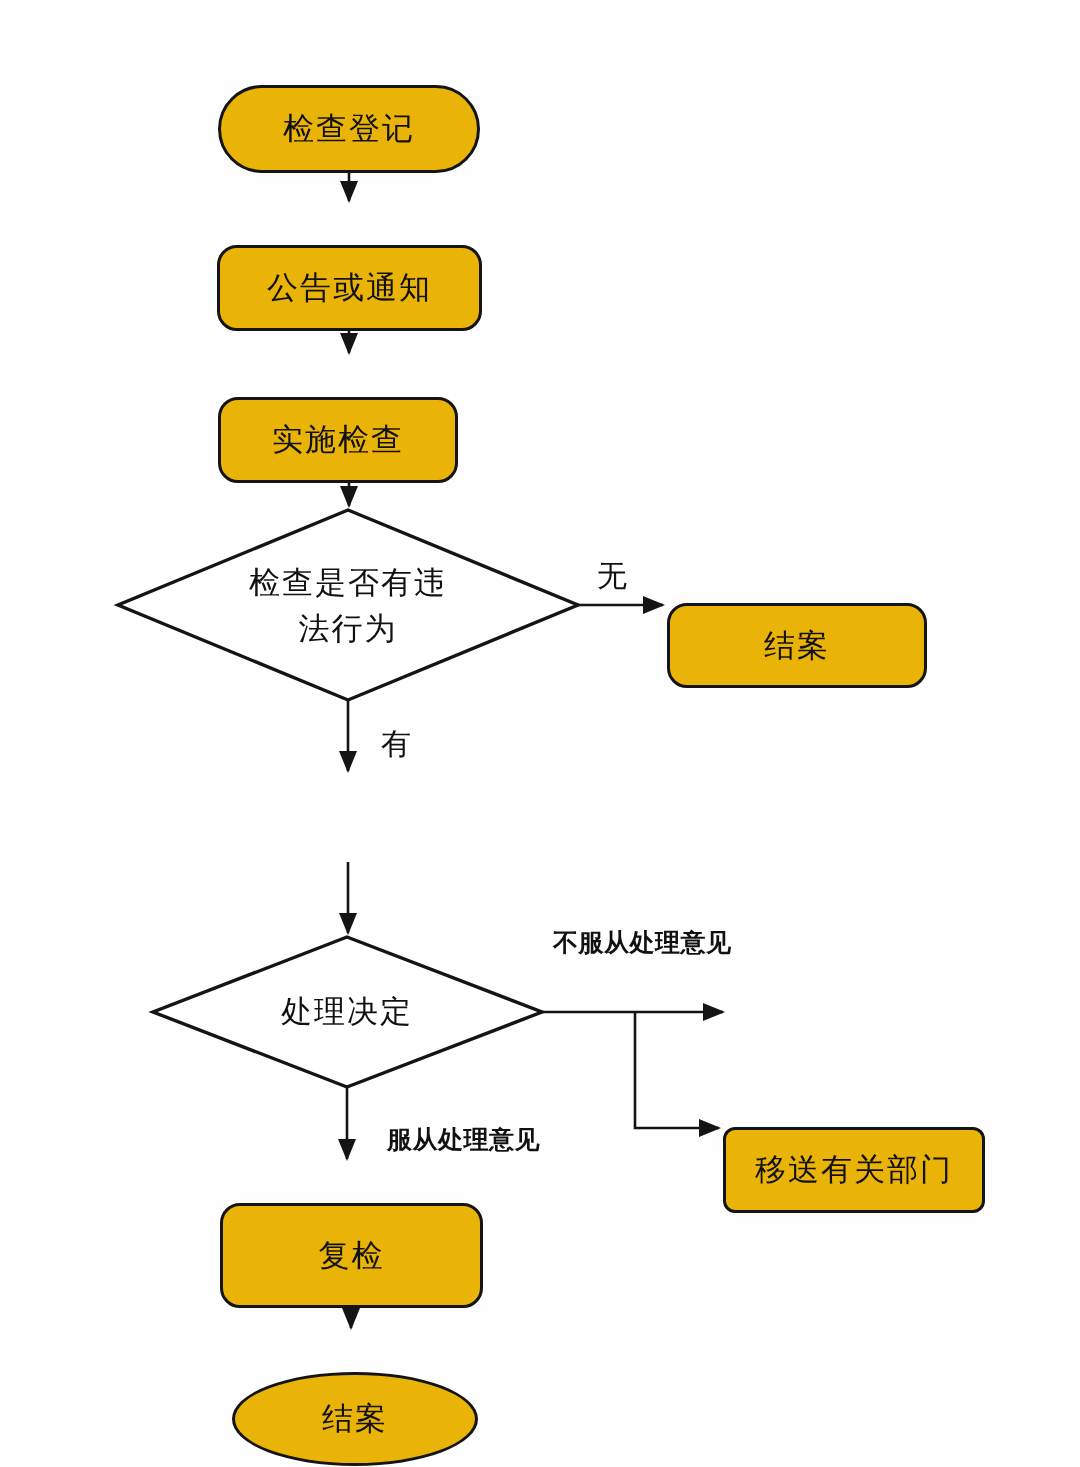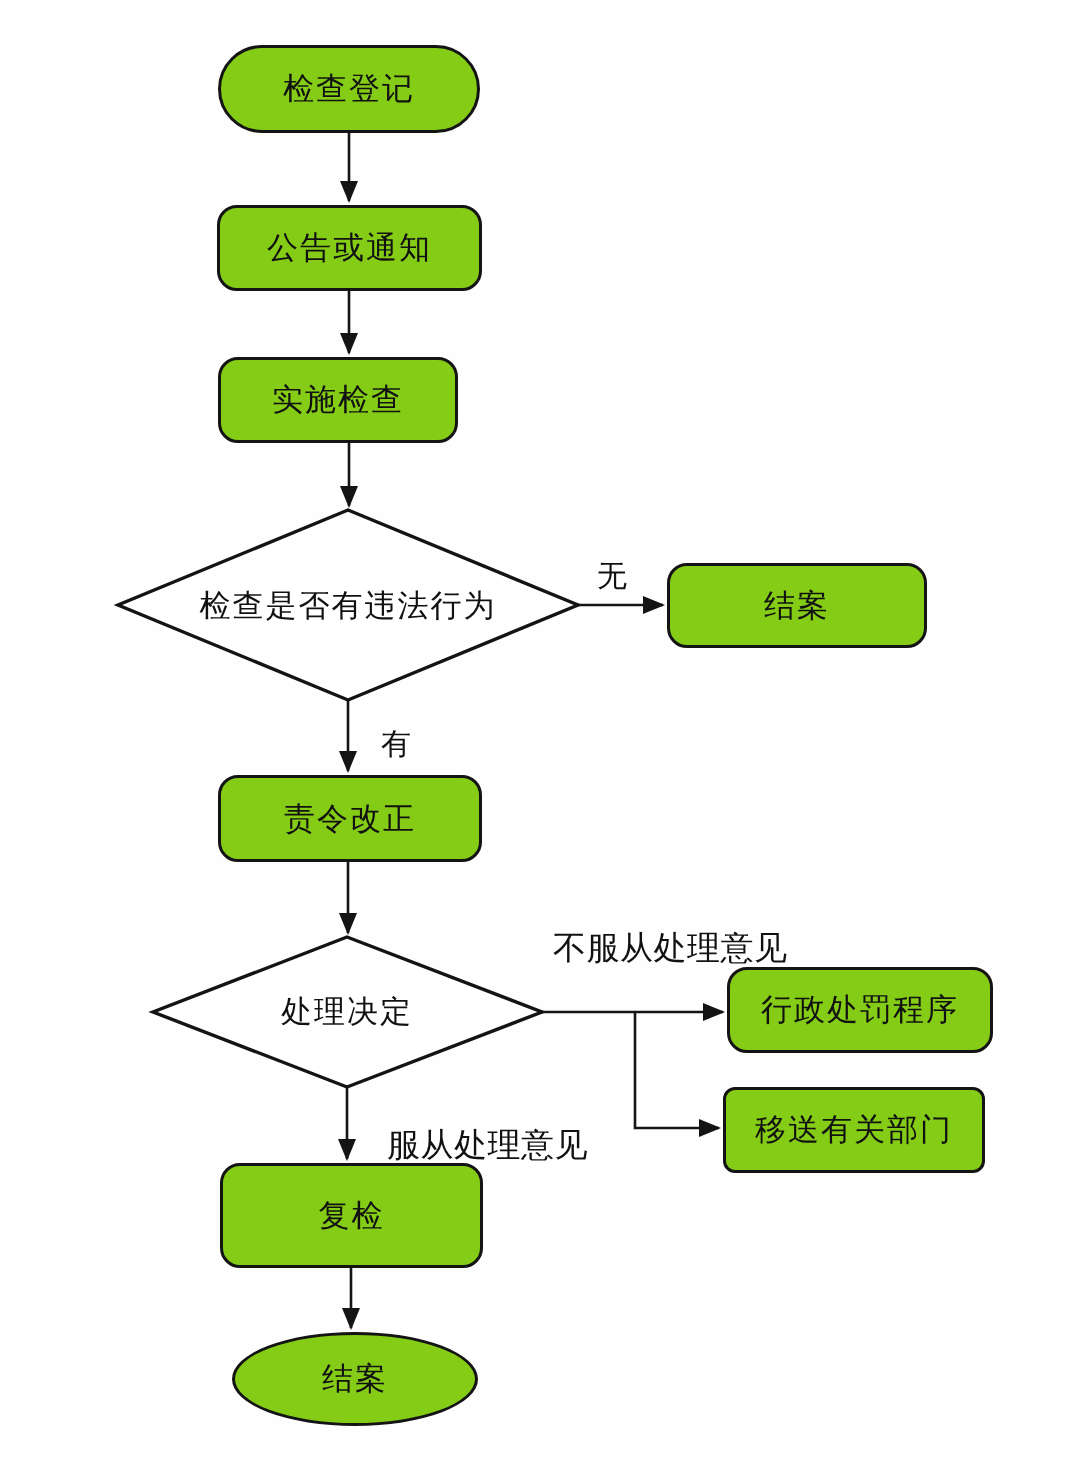--- a/index.html
+++ b/index.html
@@ -12,50 +12,51 @@
     color: #111;
     overflow: hidden;
   }
   svg.wires {
     position: absolute;
     left: 0; top: 0;
     width: 1080px; height: 1467px;
   }
   .node {
     position: absolute;
-    background: #84cc16;
+    background: #eab308;
     border: 3px solid #141414;
     display: flex;
     align-items: center;
     justify-content: center;
     font-size: 31px;
     letter-spacing: 2px;
     box-sizing: border-box;
+    margin-top: 40px;
   }
   .process { border-radius: 20px; }
   .stadium { border-radius: 46px; }
   .ellipse { border-radius: 50%; border-width: 3px; }
   .diamond-label {
     position: absolute;
     display: flex;
-    flex-direction: row;
+    flex-direction: column;
     align-items: center;
     justify-content: center;
     font-size: 31px;
     letter-spacing: 2px;
     line-height: 46px;
     text-align: right;
   }
   .edge-label {
     position: absolute;
     font-size: 30px;
     letter-spacing: 1px;
     white-space: nowrap;
   }
-  .edge-label.small { font-size: 33px; font-weight: normal; letter-spacing: 0.5px; }
+  .edge-label.small { font-size: 25px; font-weight: bold; letter-spacing: 0.5px; }
 </style>
 </head>
 <body>
 
 <div class="canvas">
 
   <svg class="wires" viewBox="0 0 1080 1467" xmlns="http://www.w3.org/2000/svg">
     <defs>
       <marker id="ah" markerUnits="userSpaceOnUse" markerWidth="22" markerHeight="18" refX="20" refY="9" orient="auto">
         <path d="M0,0 L22,9 L0,18 Z" fill="#141414"></path>
@@ -92,31 +93,25 @@
 
   <div class="diamond-label" style="left:188px; top:558px; width:320px; height:96px;">
     <span>检查是否有违</span>
     <span>法行为</span>
   </div>
 
   <div class="node process" style="left:667px; top:563px; width:260px; height:85px;">
     <span>结案</span>
   </div>
 
-  <div class="node process" style="left:218px; top:775px; width:264px; height:87px;">
-    <span>责令改正</span>
-  </div>
 
   <div class="diamond-label" style="left:247px; top:988px; width:200px; height:48px;">
     <span>处理决定</span>
   </div>
 
-  <div class="node process" style="left:727px; top:967px; width:266px; height:86px;">
-    <span>行政处罚程序</span>
-  </div>
 
   <div class="node process" style="left:723px; top:1087px; width:262px; height:86px;border-radius:12px;">
     <span>移送有关部门</span>
   </div>
 
   <div class="node process" style="left:220px; top:1163px; width:263px; height:105px;">
     <span>复检</span>
   </div>
 
   <div class="node ellipse" style="left:232px; top:1332px; width:246px; height:94px;">

